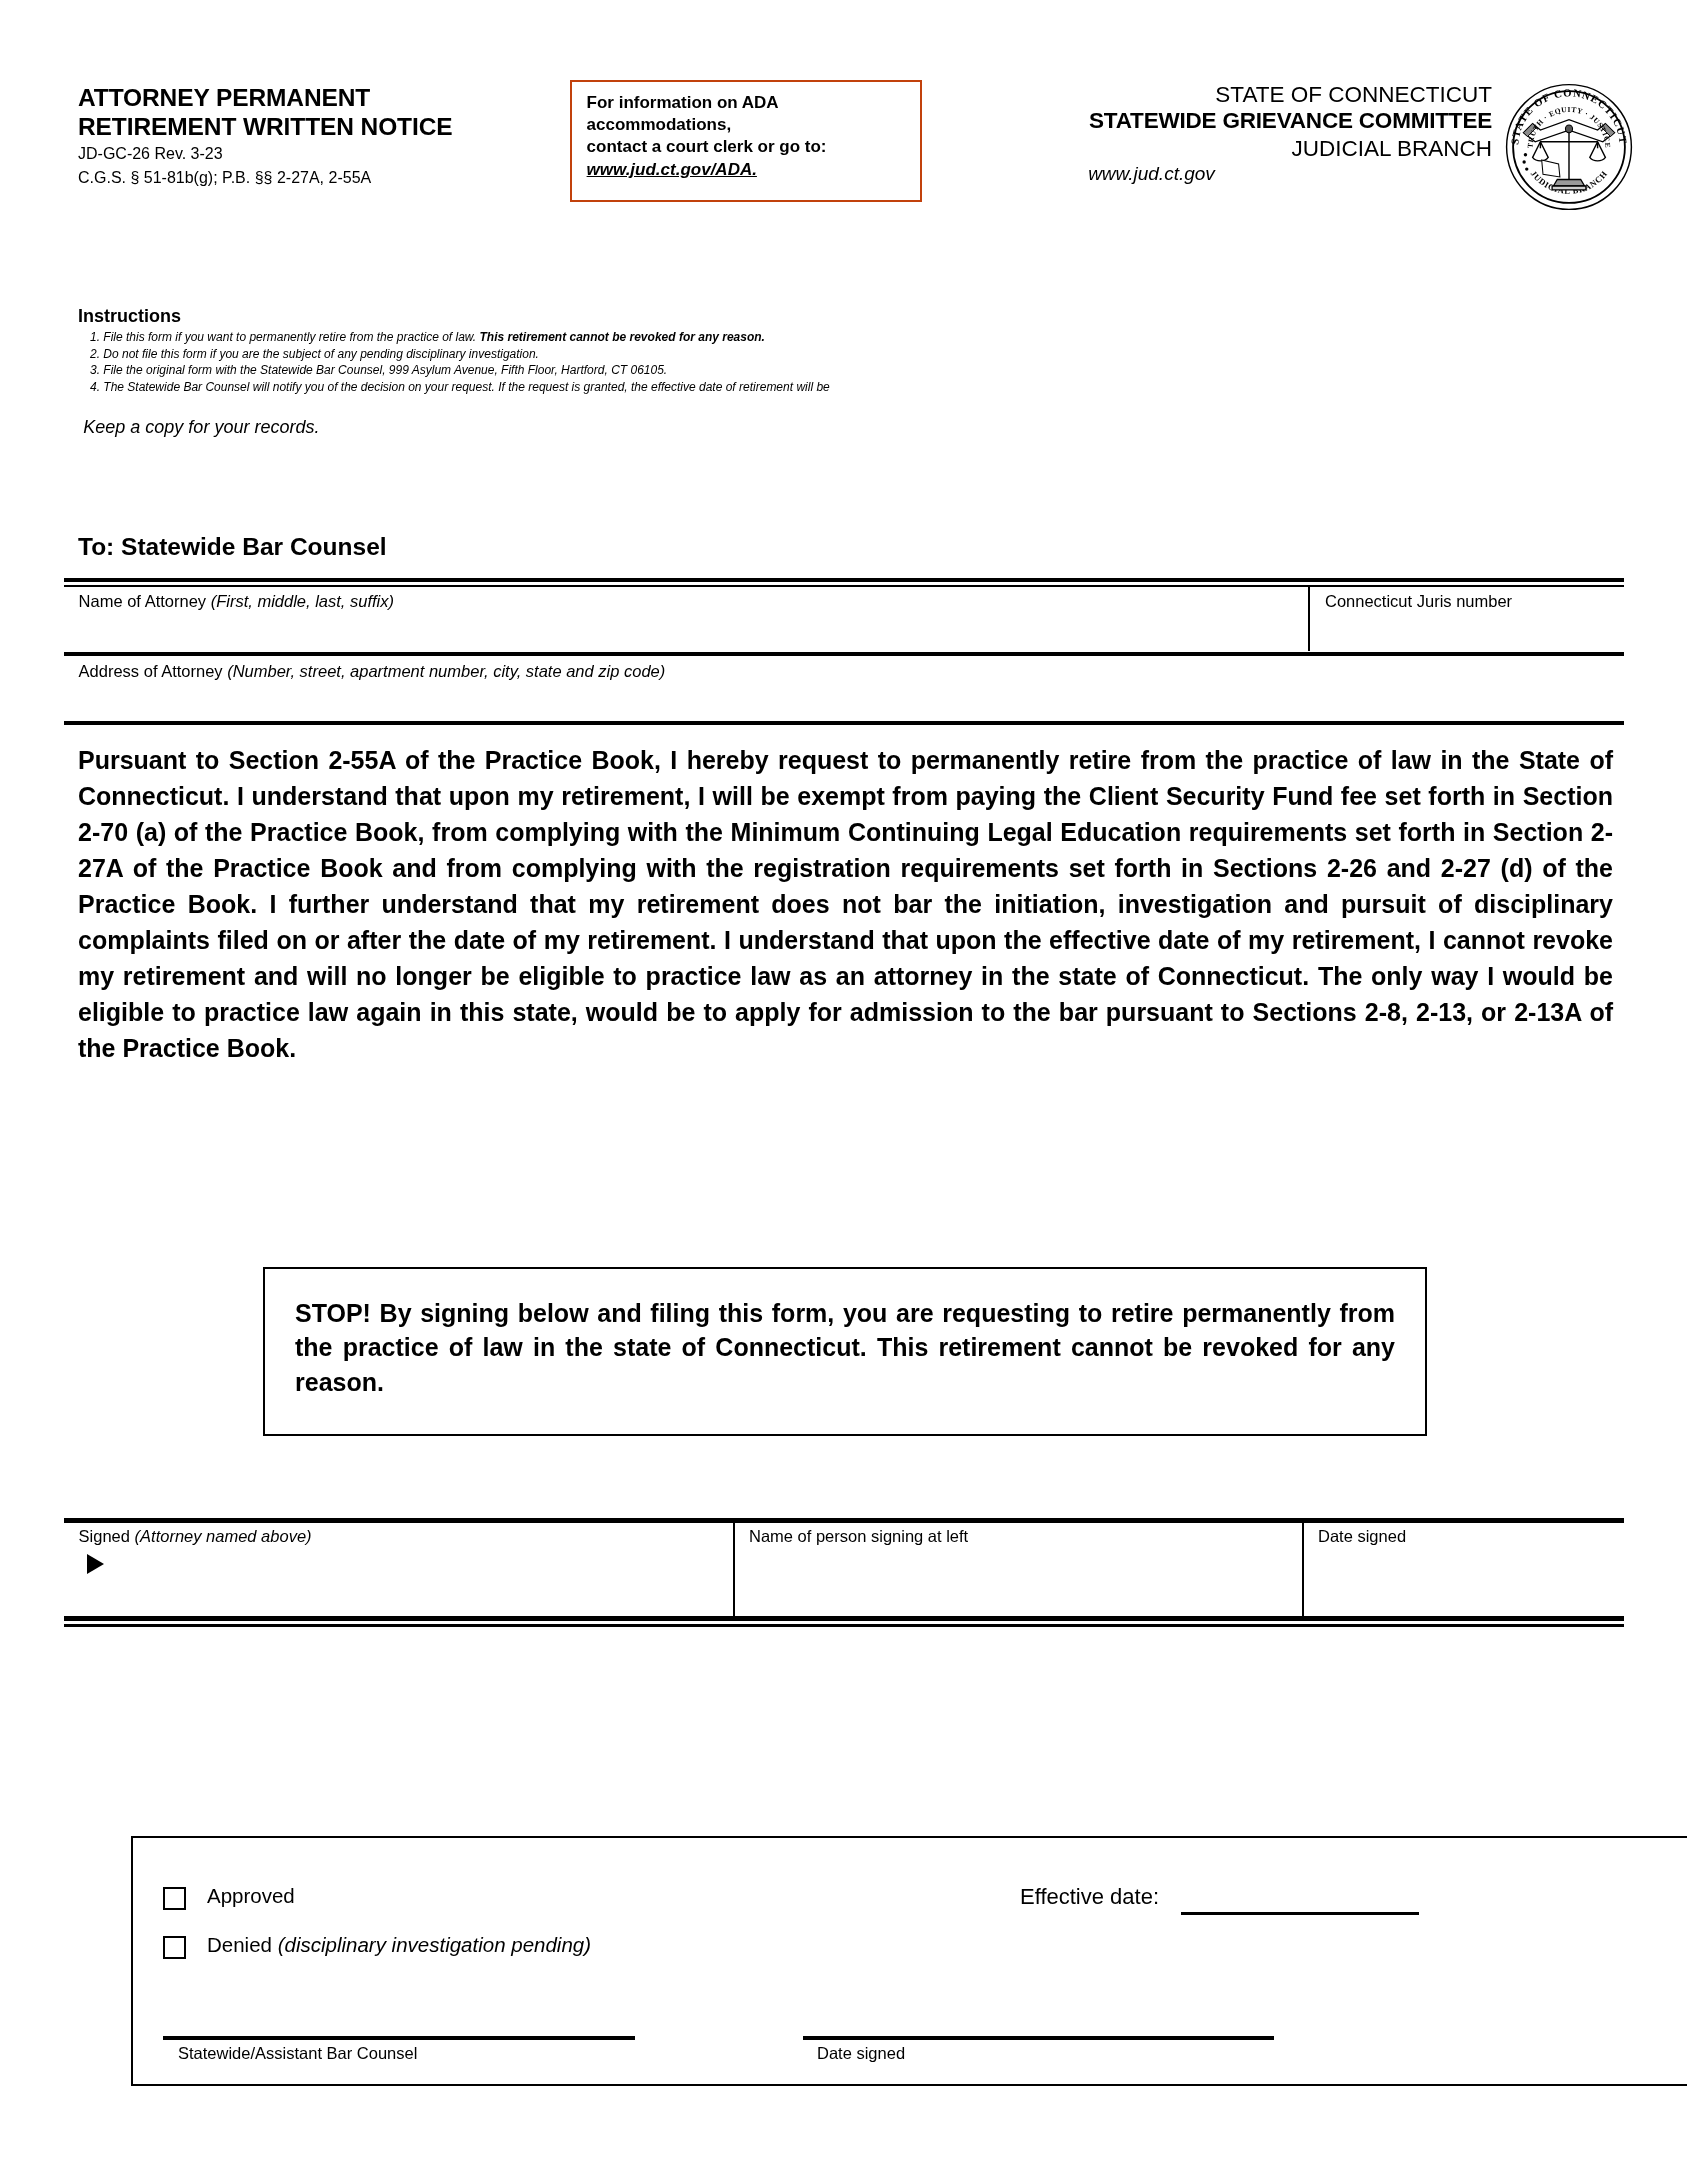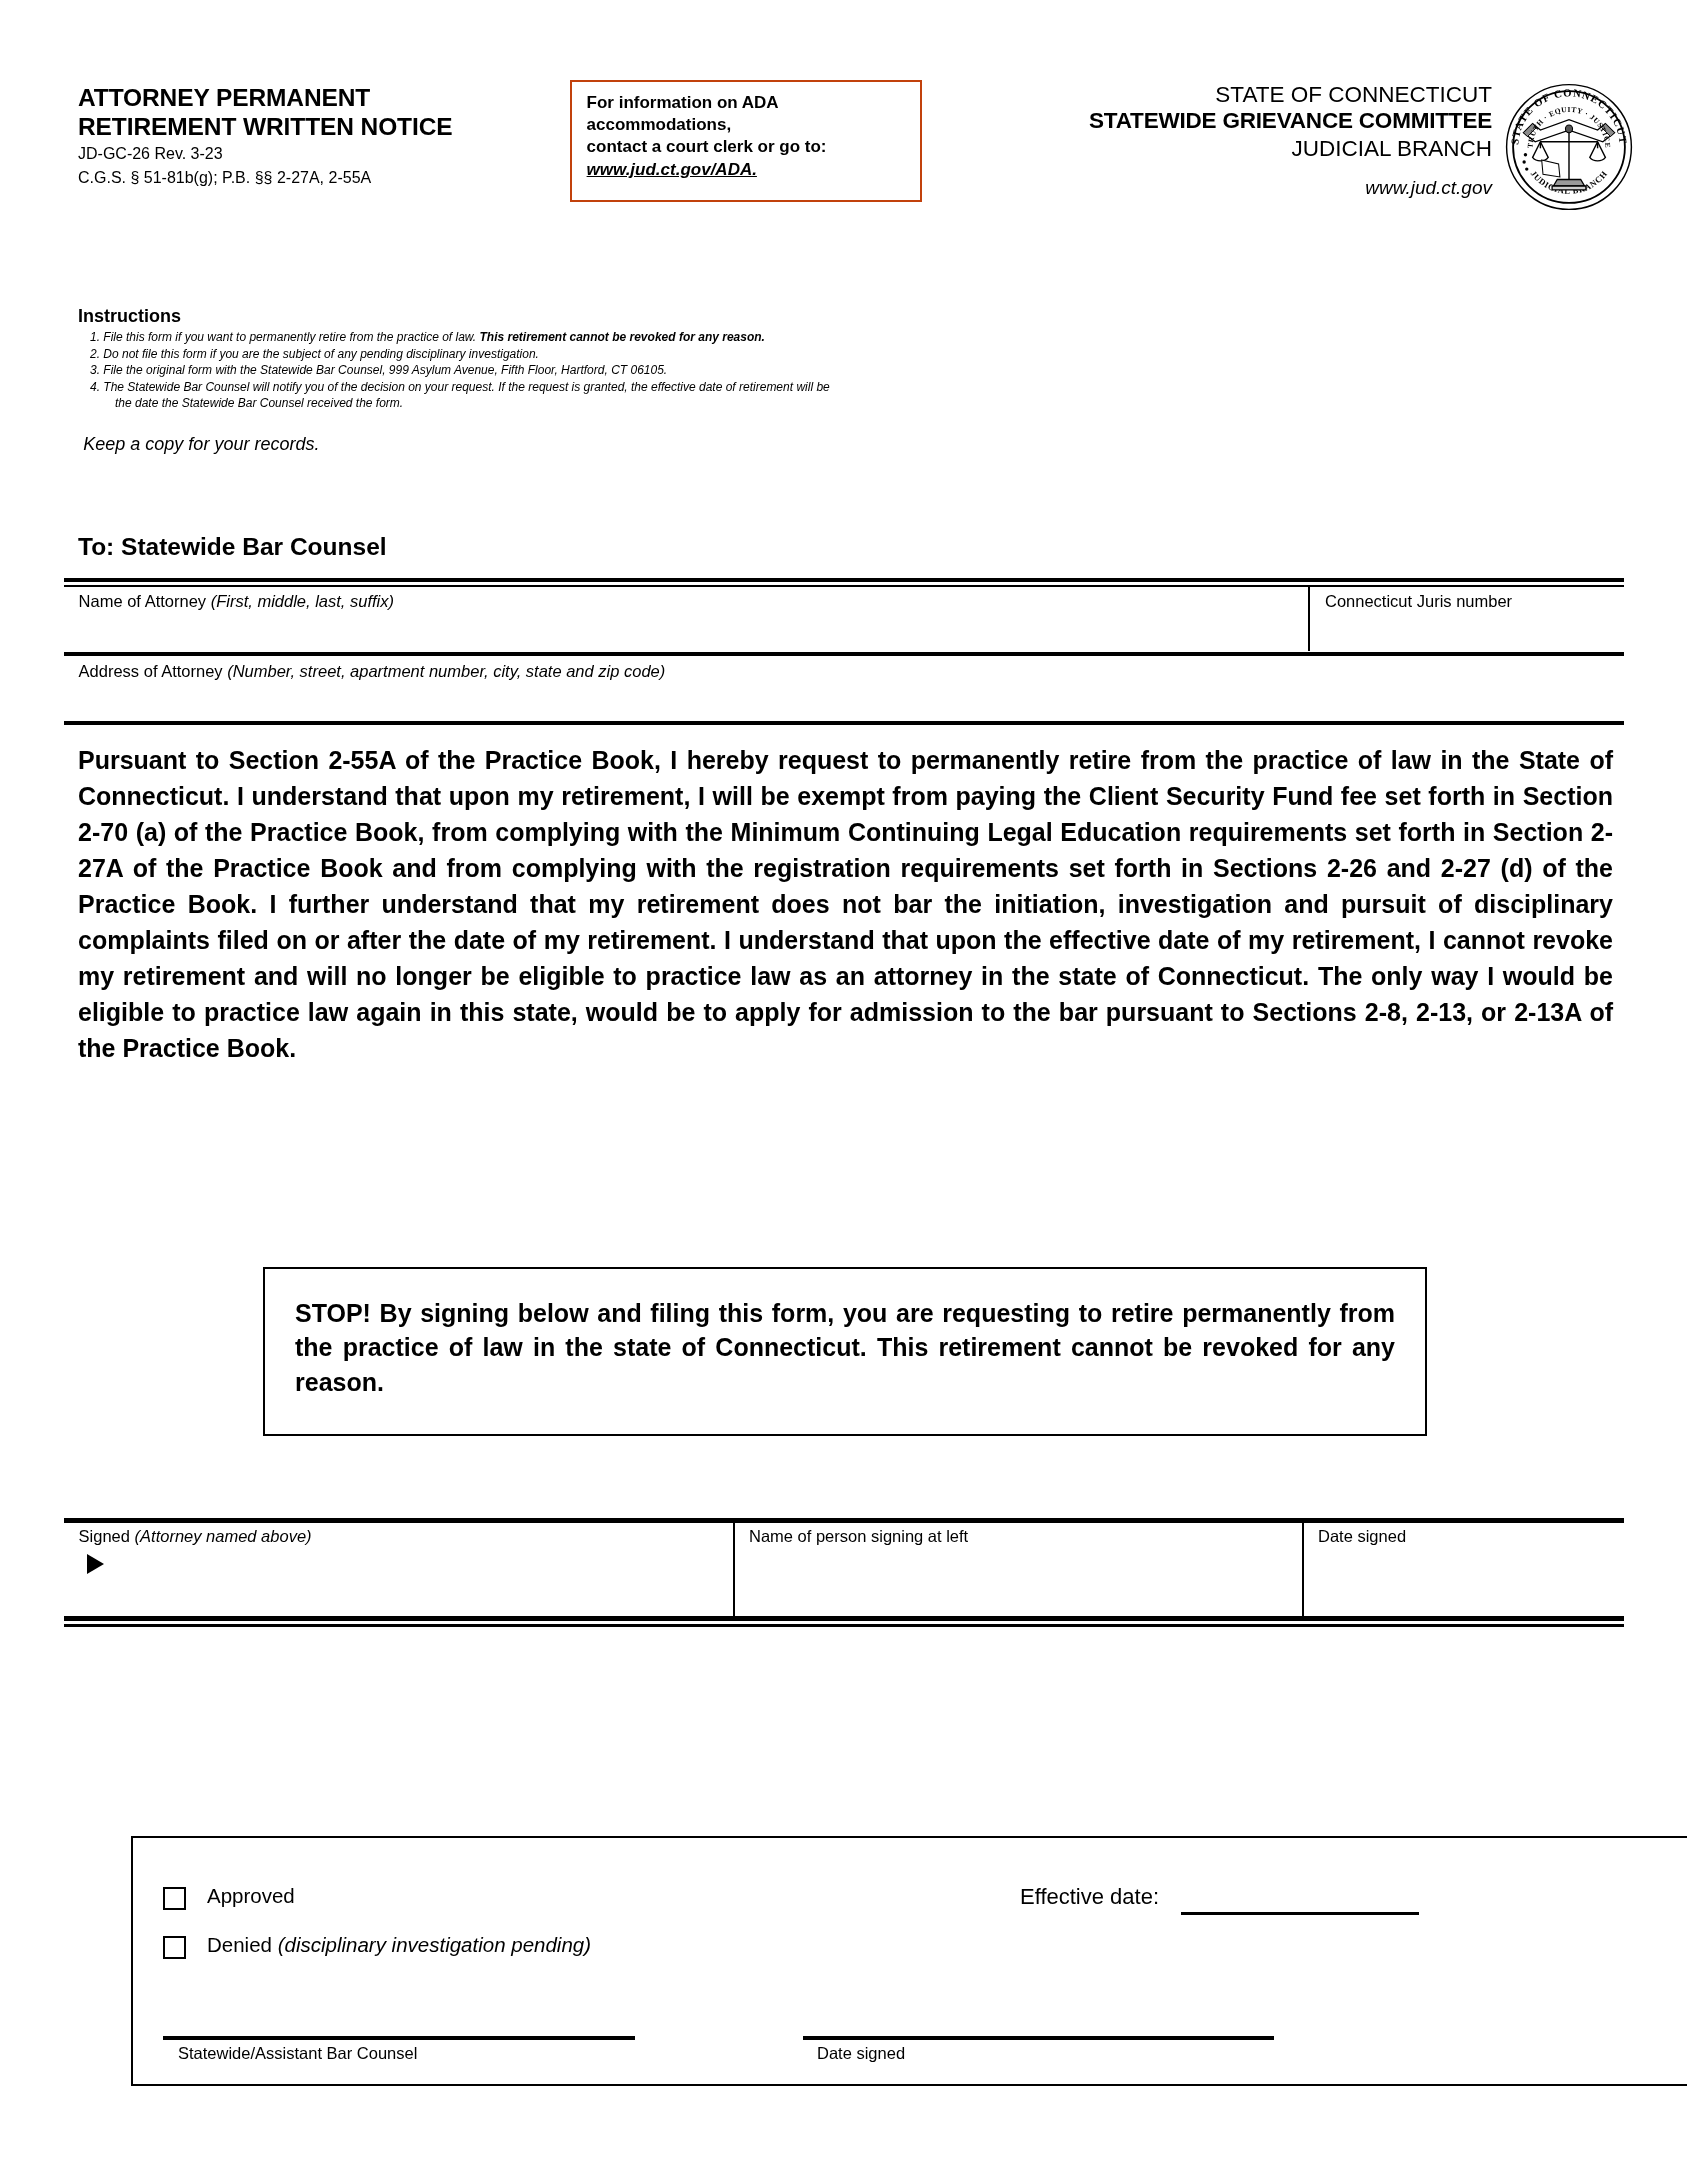--- a/index.html
+++ b/index.html
@@ -91,21 +91,22 @@
     letter-spacing: -0.2px;
   }
   .hdr-branch {
     font-size: 22.5px;
     line-height: 1.22;
   }
   .hdr-web {
     font-size: 19px;
     font-style: italic;
     line-height: 1.3;
-    margin-top: 14px;
+    margin-top: 0;
+    text-align: center;
   }
 
   .seal {
     position: absolute;
     right: 53px;
     top: 10.6px;
     width: 130px;
     height: 130px;
   }
 
@@ -352,21 +353,20 @@
       </svg>
     </div>
   </div>
 
   <div class="instructions">
     <div class="instr-title">Instructions</div>
     <div class="instr-item"><span>1. File this form if you want to permanently retire from the practice of law. </span><b>This retirement cannot be revoked for any reason.</b></div>
     <div class="instr-item">2. Do not file this form if you are the subject of any pending disciplinary investigation.</div>
     <div class="instr-item">3. File the original form with the Statewide Bar Counsel, 999 Asylum Avenue, Fifth Floor, Hartford, CT 06105.</div>
     <div class="instr-item">4. The Statewide Bar Counsel will notify you of the decision on your request. If the request is granted, the effective date of retirement will be</div>
-    <div class="instr-item instr-cont">the date the Statewide Bar Counsel received the form.</div>
     <div class="instr-keep">Keep a copy for your records.</div>
   </div>
 
   <div class="to-title">To: Statewide Bar Counsel</div>
 
   <div class="rule-thick" style="left:64px; top:578px; width:1560px; height:4px;"></div>
   <div class="rule-thick" style="left:64px; top:585px; width:1560px; height:2px;"></div>
 
   <div class="name-row">
     <div class="field-label" style="left:14.6px; top:6.6px;"><span>Name of Attorney </span><i>(First, middle, last, suffix)</i></div>

